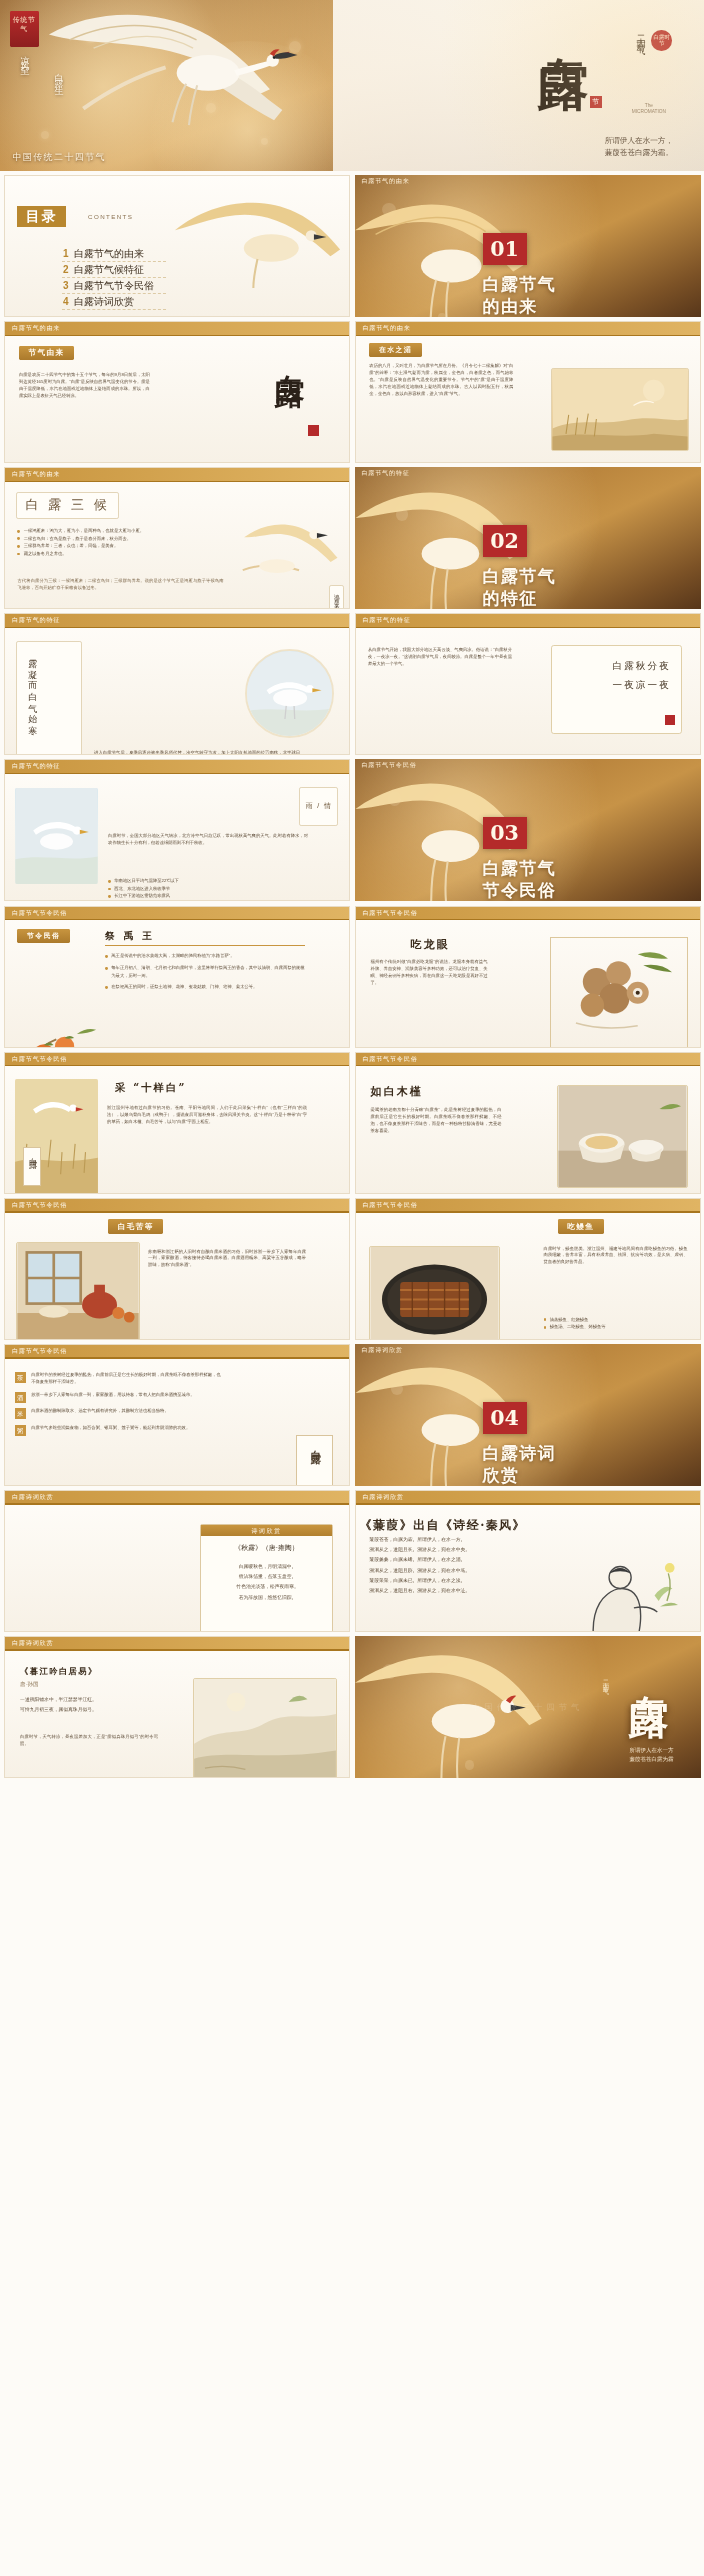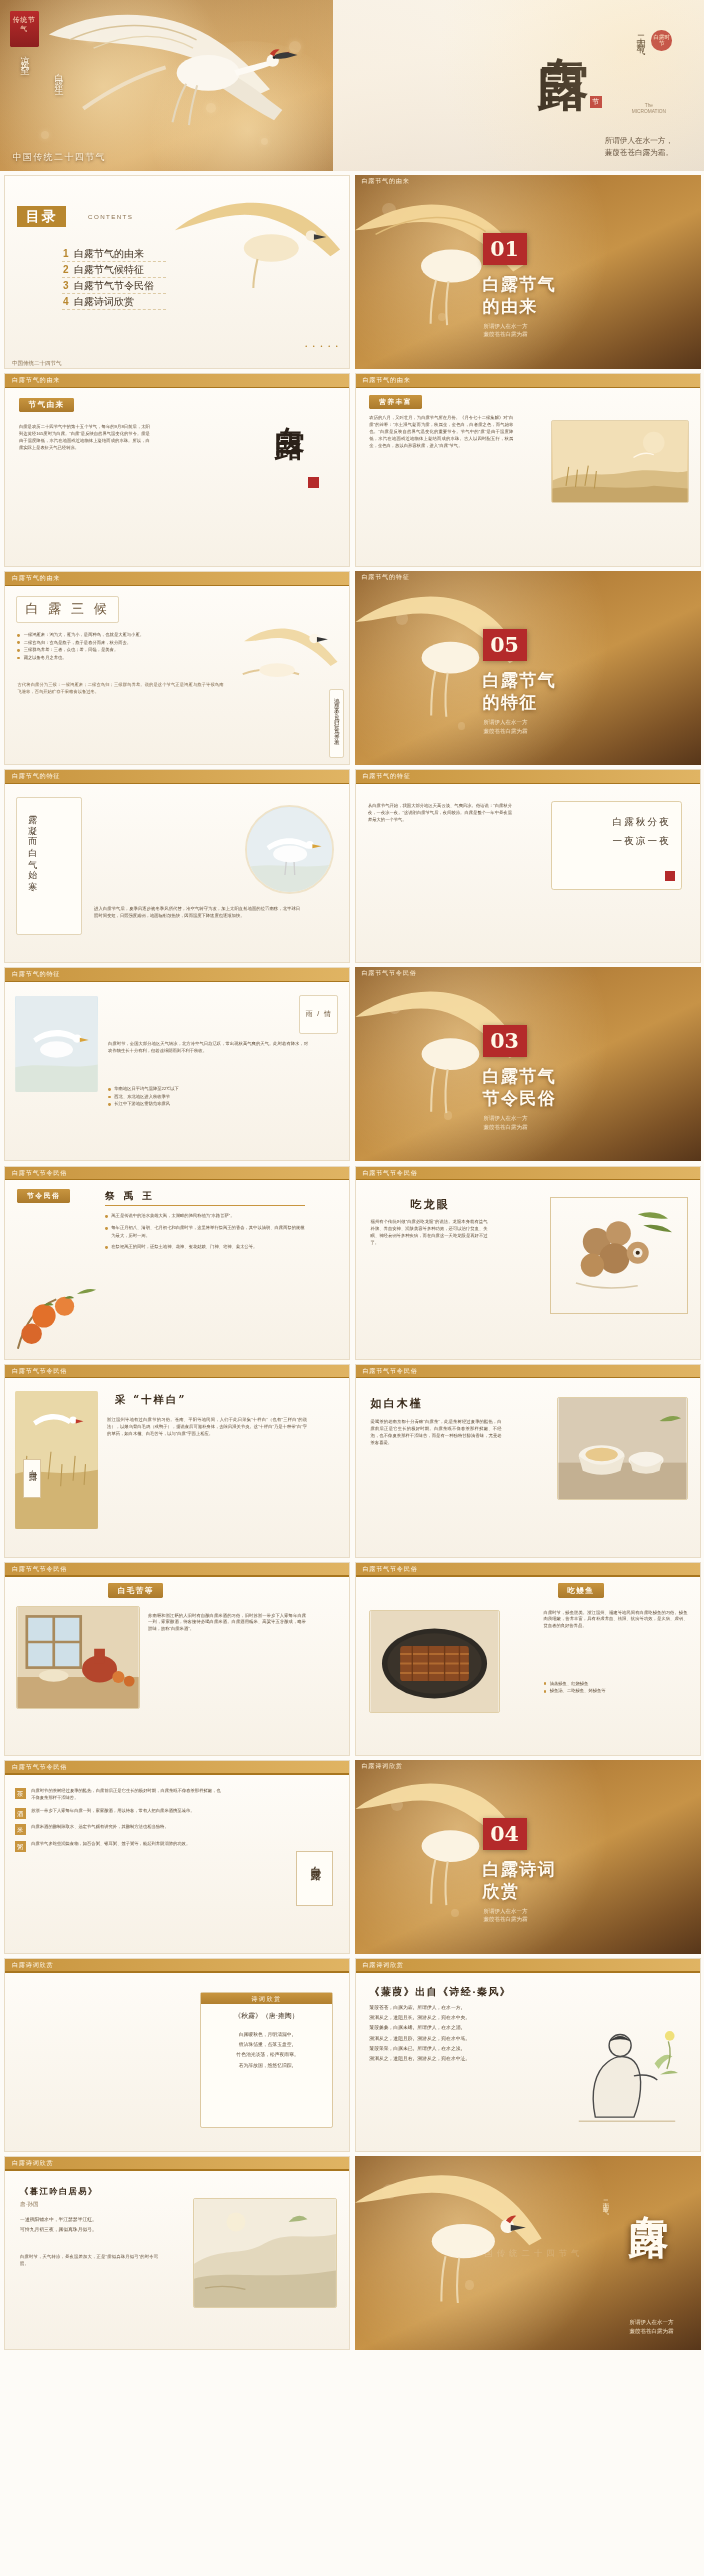--- a/index.html
+++ b/index.html
@@ -117,21 +117,21 @@
   .grid {
     position: absolute; left: 0; top: 171px;
     width: 705px;
     display: grid;
     grid-template-columns: 1fr 1fr;
     gap: 4.1px;
     padding: 4.1px;
   }
   .slide {
     position: relative;
-    height: 194px;
+    height: 142px;
     overflow: hidden;
     background: #fcf9f3;
   }
   .slide.light {
     background: linear-gradient(180deg,#fffdf9,#f7f1e6);
     border: 0.7px solid #e8dcc6;
   }
   .slide.dark {
     background:
       radial-gradient(circle at 30% 35%, rgba(255,228,175,0.5) 0%, rgba(160,105,45,0) 55%),
@@ -390,21 +390,21 @@
         <div class="ptxt" style="left:13.8px;top:36px;width:131px;">白露是农历二十四节气中的第十五个节气，每年的9月8日前后，太阳到达黄经165度时为白露。“白露”是反映自然界气温变化的节令。露是由于温度降低，水汽在地面或近地物体上凝结而成的水珠。所以，白露实际上是表征天气已经转凉。</div>
         <div class="brush" style="right:40px;top:15px;font-size:30px;letter-spacing:4.1px;">白露</div>
         <div style="position:absolute;right:30px;top:89px;width:11px;height:11px;background:#b42a2a;"></div>
       </div>
     </div>
 
     <div class="slide light">
       <div class="hdr">白露节气的由来</div>
       <div class="hdr-line"></div>
       <div class="body">
-        <div class="ribbon" style="left:13.8px;top:6.9px;font-size:6.9px;">营养丰富</div>
+        <div class="ribbon" style="left:13.8px;top:6.9px;font-size:6.9px;">在水之湄</div>
         <div class="ptxt" style="left:13.8px;top:27.5px;width:144px;">农历的八月，又叫壮月，为白露节气所在月份。《月令七十二候集解》对“白露”的诠释：“水土湿气凝而为露，秋属金，金色白，白者露之色，而气始寒也。”白露是反映自然界气温变化的重要节令。节气中的“露”是由于温度降低，水汽在地面或近地物体上凝结而成的水珠。古人以四时配五行，秋属金，金色白，故以白形容秋露，进入“白露”节气。</div>
         <div class="imgbox warm" style="right:11px;top:32px;width:138px;height:83px;border:0.7px solid #e3d2ae;">
           <svg viewBox="0 0 200 120" style="width:100%;height:100%;">
             <rect width="200" height="120" fill="#f2dfb6"></rect>
             <circle cx="150" cy="32" r="16" fill="#f6e6c2"></circle>
             <path d="M0 88 C40 72 70 84 110 76 C150 68 180 80 200 74 L200 120 L0 120 Z" fill="#d9bd84"></path>
             <path d="M0 100 C50 92 100 104 150 96 L200 100 L200 120 L0 120 Z" fill="#c6a669"></path>
             <path d="M20 96 l4 -28 M34 98 l3 -26 M48 96 l5 -30 M62 100 l3 -26" stroke="#b8964f" stroke-width="1.6"></path>
             <path d="M120 54 q16 -10 30 -4" stroke="#fff7e8" stroke-width="2" fill="none"></path>
           </svg>
@@ -443,21 +443,21 @@
       <div class="bokeh" style="left:103px;top:151px;width:7.6px;height:7.6px;"></div>
       <div class="sec-hdr">白露节气的特征</div>
       <svg style="position:absolute;left:-4.1px;top:11px;width:172px;height:165px;" viewBox="0 0 250 240">
         <path d="M8 58 C68 16 136 10 190 40 C220 58 238 86 248 108 L232 118 C206 90 176 64 142 52 C96 36 50 56 8 58 Z" fill="#f6dca3" opacity="0.95"></path>
         <ellipse cx="146" cy="110" rx="42" ry="23" fill="#fbf3e2"></ellipse>
         <circle cx="206" cy="90" r="9" fill="#fdf7ea"></circle>
         <path d="M210 88 l20 4 l-20 5 z" fill="#3a3a3a"></path>
         <path d="M124 130 C118 154 118 174 118 194" stroke="#ecd6ac" stroke-width="3" fill="none"></path>
         <path d="M142 132 C138 156 138 176 140 196" stroke="#ecd6ac" stroke-width="3" fill="none"></path>
       </svg>
-      <div class="sec-num">05</div>
+      <div class="sec-num">02</div>
       <div class="sec-title" style="white-space:pre-line;">白露节气
 的特征</div>
       <div class="sec-sub" style="white-space:pre-line;">所谓伊人在水一方
 蒹葭苍苍白露为霜</div>
     </div>
 
     <div class="slide light">
       <div class="hdr">白露节气的特征</div>
       <div class="hdr-line"></div>
       <div class="body">
@@ -728,21 +728,21 @@
             <div>若为辞故国，悠悠忆旧踪。</div>
           </div>
         </div>
       </div>
     </div>
 
     <div class="slide light">
       <div class="hdr">白露诗词欣赏</div>
       <div class="hdr-line"></div>
       <div class="body">
-        <div style="position:absolute;left:14px;top:12.4px;color:#3b2c1c;font-size:10px;letter-spacing:1.4px;font-family:'DejaVu Serif',serif;font-weight:700;">《蒹葭》出自《诗经·秦风》</div>
+        <div style="position:absolute;left:4px;top:12.4px;color:#3b2c1c;font-size:12px;letter-spacing:1.4px;font-family:'DejaVu Serif',serif;font-weight:700;">《蒹葭》出自《诗经·秦风》</div>
         <div style="position:absolute;left:13.8px;top:30px;width:172px;font-size:4.8px;line-height:10.3px;color:#5c4a36;">
           <div>蒹葭苍苍，白露为霜。所谓伊人，在水一方。</div>
           <div>溯洄从之，道阻且长。溯游从之，宛在水中央。</div>
           <div>蒹葭萋萋，白露未晞。所谓伊人，在水之湄。</div>
           <div>溯洄从之，道阻且跻。溯游从之，宛在水中坻。</div>
           <div>蒹葭采采，白露未已。所谓伊人，在水之涘。</div>
           <div>溯洄从之，道阻且右。溯游从之，宛在水中沚。</div>
         </div>
         <svg style="position:absolute;right:11px;top:27.5px;width:124px;height:131px;" viewBox="0 0 180 190">
           <path d="M44 170 C36 132 44 104 62 90 C76 78 96 80 104 94 C114 112 110 146 100 170 Z" fill="#f2ece0" stroke="#4a4a4a" stroke-width="2"></path>

